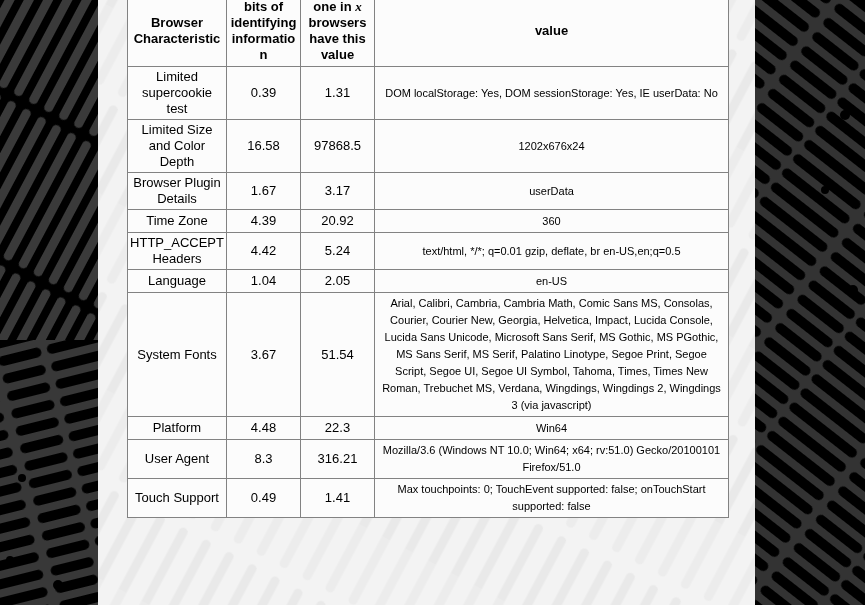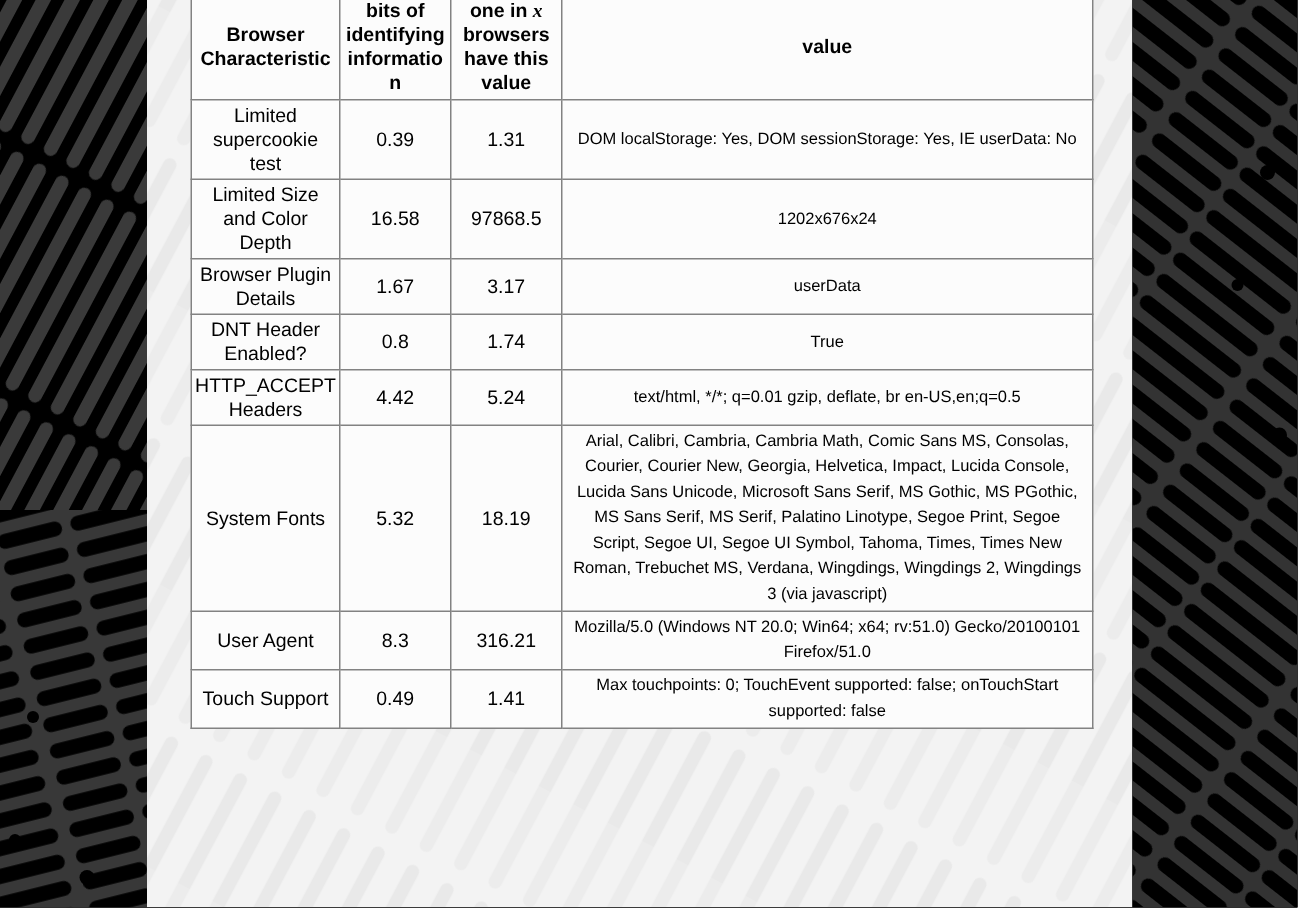--- a/index.html
+++ b/index.html
@@ -111,43 +111,55 @@
         <td class="c2">16.58</td>
         <td class="c3">97868.5</td>
         <td class="c4">1202x676x24</td>
       </tr>
       <tr class="r2">
         <td class="c1">Browser Plugin Details</td>
         <td class="c2">1.67</td>
         <td class="c3">3.17</td>
         <td class="c4">userData</td>
       </tr>
-      <tr class="r2">
-        <td class="c1">DNT Header Enabled?</td>
-        <td class="c2">0.8</td>
-        <td class="c3">1.74</td>
-        <td class="c4">True</td>
+      <tr class="r1">
+        <td class="c1">Time Zone</td>
+        <td class="c2">4.39</td>
+        <td class="c3">20.92</td>
+        <td class="c4">360</td>
       </tr>
       <tr class="r2">
         <td class="c1">HTTP_ACCEPT Headers</td>
         <td class="c2">4.42</td>
         <td class="c3">5.24</td>
         <td class="c4">text/html, */*; q=0.01 gzip, deflate, br en-US,en;q=0.5</td>
       </tr>
+      <tr class="r1">
+        <td class="c1">Language</td>
+        <td class="c2">1.04</td>
+        <td class="c3">2.05</td>
+        <td class="c4">en-US</td>
+      </tr>
       <tr class="rf">
         <td class="c1">System Fonts</td>
-        <td class="c2">5.32</td>
-        <td class="c3">18.19</td>
+        <td class="c2">3.67</td>
+        <td class="c3">51.54</td>
         <td class="c4">Arial, Calibri, Cambria, Cambria Math, Comic Sans MS, Consolas, Courier, Courier New, Georgia, Helvetica, Impact, Lucida Console, Lucida Sans Unicode, Microsoft Sans Serif, MS Gothic, MS PGothic, MS Sans Serif, MS Serif, Palatino Linotype, Segoe Print, Segoe Script, Segoe UI, Segoe UI Symbol, Tahoma, Times, Times New Roman, Trebuchet MS, Verdana, Wingdings, Wingdings 2, Wingdings 3 (via javascript)</td>
+      </tr>
+      <tr class="r1">
+        <td class="c1">Platform</td>
+        <td class="c2">4.48</td>
+        <td class="c3">22.3</td>
+        <td class="c4">Win64</td>
       </tr>
       <tr class="r2">
         <td class="c1">User Agent</td>
         <td class="c2">8.3</td>
         <td class="c3">316.21</td>
-        <td class="c4">Mozilla/5.0 (Windows NT 20.0; Win64; x64; rv:51.0) Gecko/20100101 Firefox/51.0</td>
+        <td class="c4">Mozilla/3.6 (Windows NT 10.0; Win64; x64; rv:51.0) Gecko/20100101 Firefox/51.0</td>
       </tr>
       <tr class="r2">
         <td class="c1">Touch Support</td>
         <td class="c2">0.49</td>
         <td class="c3">1.41</td>
         <td class="c4">Max touchpoints: 0; TouchEvent supported: false; onTouchStart supported: false</td>
       </tr>
 
     </tbody>
   </table>

